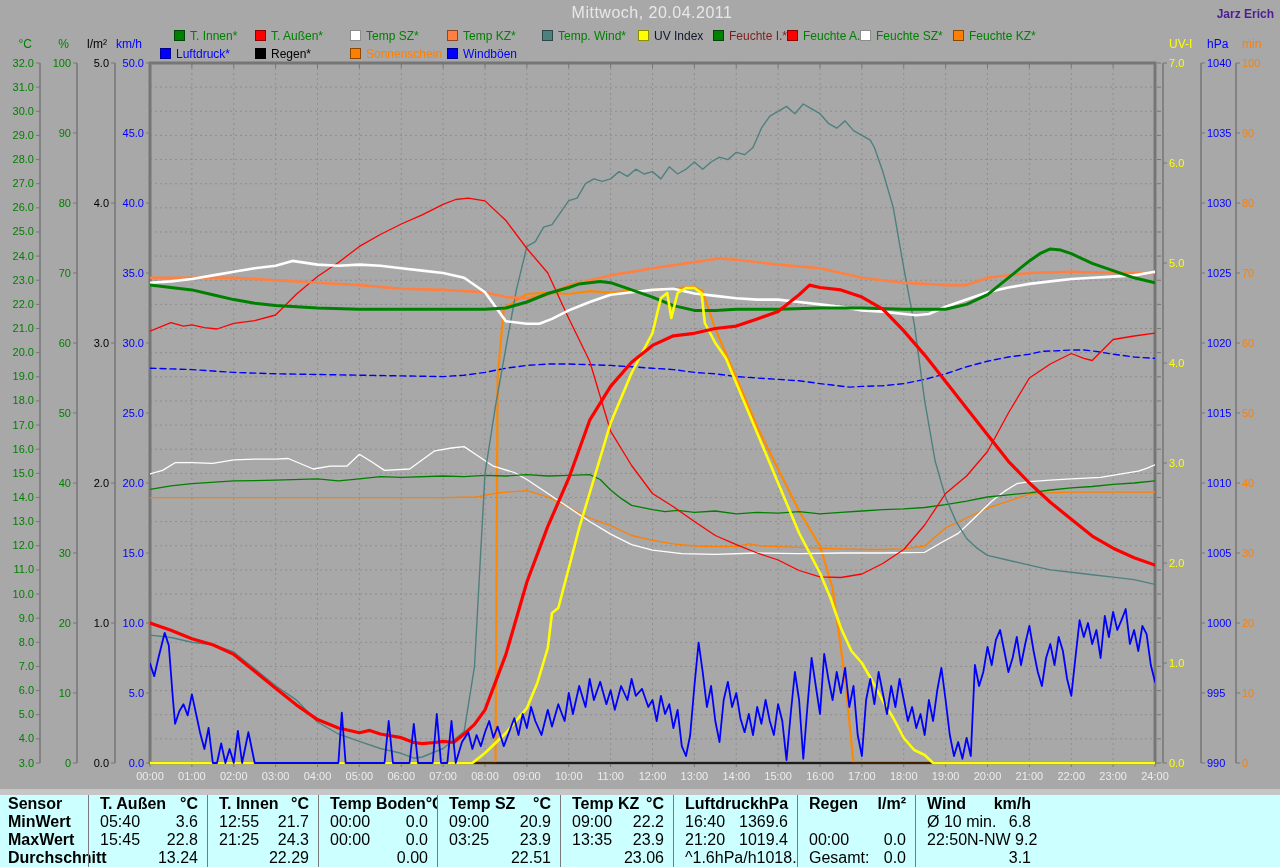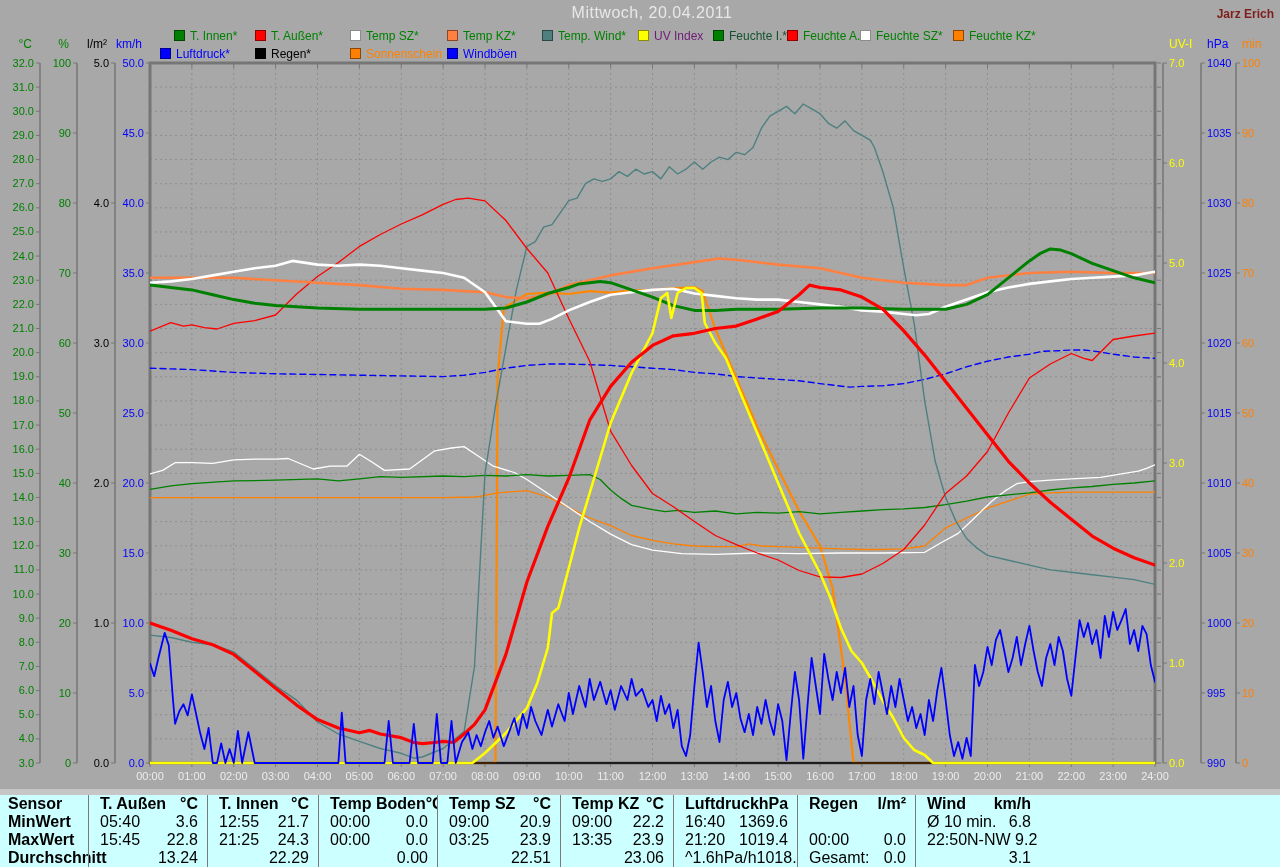--- a/index.html
+++ b/index.html
@@ -1,20 +1,20 @@
 <!DOCTYPE html>
 <html><head>
 <meta charset="utf-8">
 <style>
   html,body{margin:0;padding:0;background:#a8a8a8;width:1280px;height:867px;overflow:hidden;
     font-family:"Liberation Sans",sans-serif;-webkit-font-smoothing:none;}
   #stage{position:relative;width:1280px;height:716px;background:#a8a8a8;}
   #chart-title{position:absolute;left:402px;top:4px;width:500px;text-align:center;
     color:#e8e8e8;font-size:16px;letter-spacing:.5px;}
-  #author{position:absolute;right:6px;top:7px;color:#7f1d1d;font-size:12px;font-weight:bold;}
+  #author{position:absolute;right:6px;top:7px;color:#4c1d95;font-size:12px;font-weight:bold;}
   .legend-item{position:absolute;height:13px;white-space:nowrap;font-size:12px;line-height:12px;}
   .legend-item .sw{display:inline-block;width:11px;height:11px;vertical-align:-1px;
     border:1px solid rgba(0,0,0,.45);box-sizing:border-box;margin-right:5px;}
   #plot-svg{position:absolute;left:0;top:0;}
   #summary-strip{position:absolute;left:0;top:789px;width:1280px;height:6px;background:#c6c6c6;}
   #summary-table{position:absolute;left:0;top:795px;width:1280px;height:72px;background:#ccffff;
     display:grid;grid-template-columns:88px 119px 111px 119px 123px 113px 124px 118px 125px 1fr;
     grid-template-rows:repeat(4,1fr);font-size:16px;color:#000;}
   .t-cell{display:flex;justify-content:space-between;align-items:center;
     padding:0 9px 0 11px;border-left:1px solid #7a7a7a;overflow:hidden;white-space:nowrap;}
@@ -27,22 +27,22 @@
 
 <div id="stage">
   <div id="chart-title">Mittwoch, 20.04.2011</div>
   <div id="author">Jarz Erich</div>
   <div id="legend">
       <div class="legend-item" style="left: 160px; top: 30px; padding-left: 14px;"><span class="sw" style="background: rgb(0, 128, 0);"></span><span style="color: rgb(0, 128, 0);">T. Innen*</span></div>
       <div class="legend-item" style="left: 255px; top: 30px;"><span class="sw" style="background: rgb(255, 0, 0);"></span><span style="color: rgb(0, 128, 0);">T. Außen*</span></div>
       <div class="legend-item" style="left: 350px; top: 30px;"><span class="sw" style="background: rgb(255, 255, 255);"></span><span style="color: rgb(0, 128, 0);">Temp SZ*</span></div>
       <div class="legend-item" style="left: 447px; top: 30px;"><span class="sw" style="background: rgb(255, 128, 64);"></span><span style="color: rgb(0, 128, 0);">Temp KZ*</span></div>
       <div class="legend-item" style="left: 542px; top: 30px;"><span class="sw" style="background: rgb(79, 128, 128);"></span><span style="color: rgb(0, 128, 0);">Temp. Wind*</span></div>
-      <div class="legend-item" style="left: 638px; top: 30px;"><span class="sw" style="background: rgb(255, 255, 0);"></span><span style="color: #701a75;">UV Index</span></div>
-      <div class="legend-item" style="left: 713px; top: 30px;"><span class="sw" style="background: rgb(0, 128, 0);"></span><span style="color: #14532d;">Feuchte I.*</span></div>
+      <div class="legend-item" style="left: 638px; top: 30px;"><span class="sw" style="background: rgb(255, 255, 0);"></span><span style="color: #0f172a;">UV Index</span></div>
+      <div class="legend-item" style="left: 713px; top: 30px;"><span class="sw" style="background: rgb(0, 128, 0);"></span><span style="color: #7f1d1d;">Feuchte I.*</span></div>
       <div class="legend-item" style="left: 787px; top: 30px;"><span class="sw" style="background: rgb(255, 0, 0);"></span><span style="color: rgb(0, 128, 0);">Feuchte A.*</span></div>
       <div class="legend-item" style="left: 860px; top: 30px;"><span class="sw" style="background: rgb(255, 255, 255);"></span><span style="color: rgb(0, 128, 0);">Feuchte SZ*</span></div>
       <div class="legend-item" style="left: 937px; top: 30px; margin-left: 16px;"><span class="sw" style="background: rgb(255, 128, 0);"></span><span style="color: rgb(0, 128, 0);">Feuchte KZ*</span></div>
       <div class="legend-item" style="left: 160px; top: 48px;"><span class="sw" style="background: rgb(0, 0, 255);"></span><span style="color: rgb(0, 0, 255);">Luftdruck*</span></div>
       <div class="legend-item" style="left: 255px; top: 48px;"><span class="sw" style="background: rgb(0, 0, 0);"></span><span style="color: rgb(0, 0, 0);">Regen*</span></div>
       <div class="legend-item" style="left: 350px; top: 48px;"><span class="sw" style="background: rgb(255, 128, 0);"></span><span style="color: rgb(255, 128, 0);">Sonnenschein</span></div>
       <div class="legend-item" style="left: 447px; top: 48px;"><span class="sw" style="background: rgb(0, 0, 255);"></span><span style="color: rgb(0, 0, 255);">Windböen</span></div>
     </div>
   <svg id="plot-svg" width="1280" height="795">
       <g stroke="#8e8e8e" stroke-dasharray="2 3" stroke-width="1">

